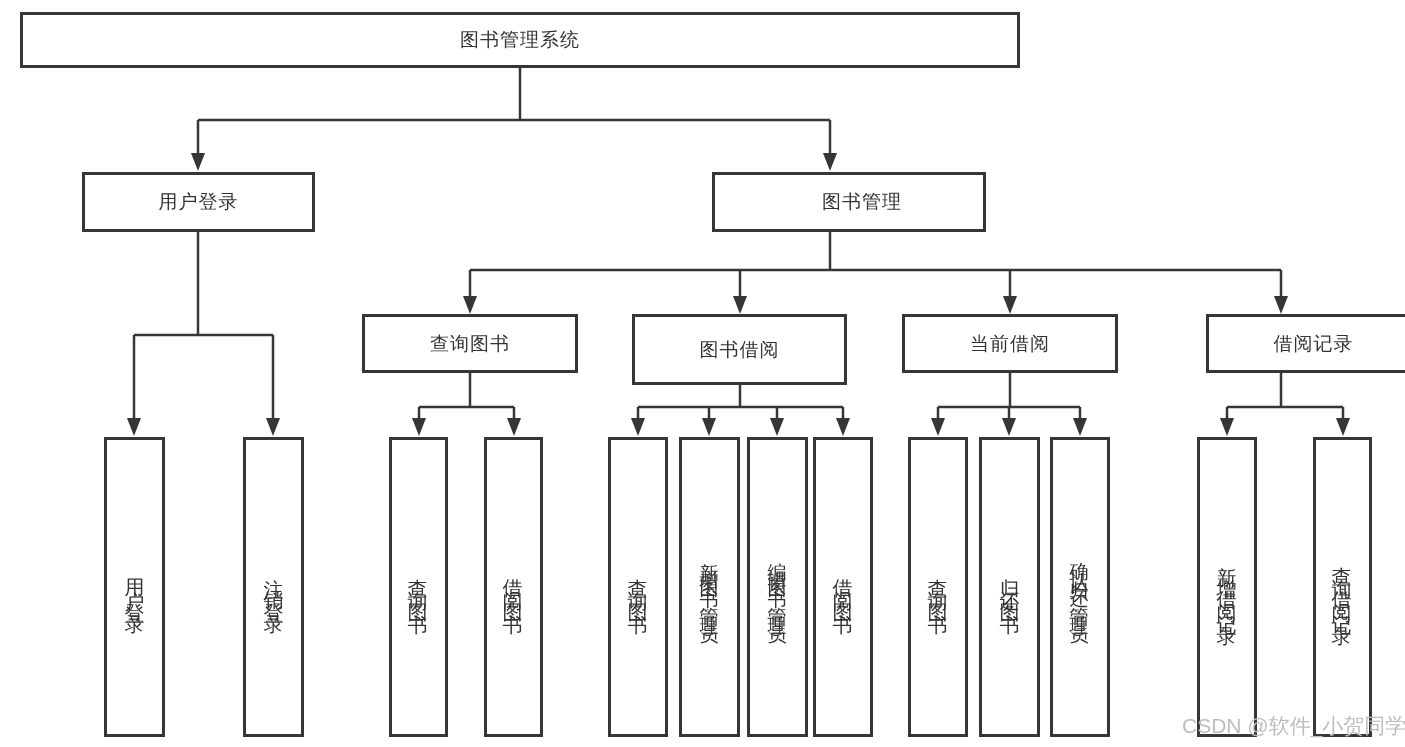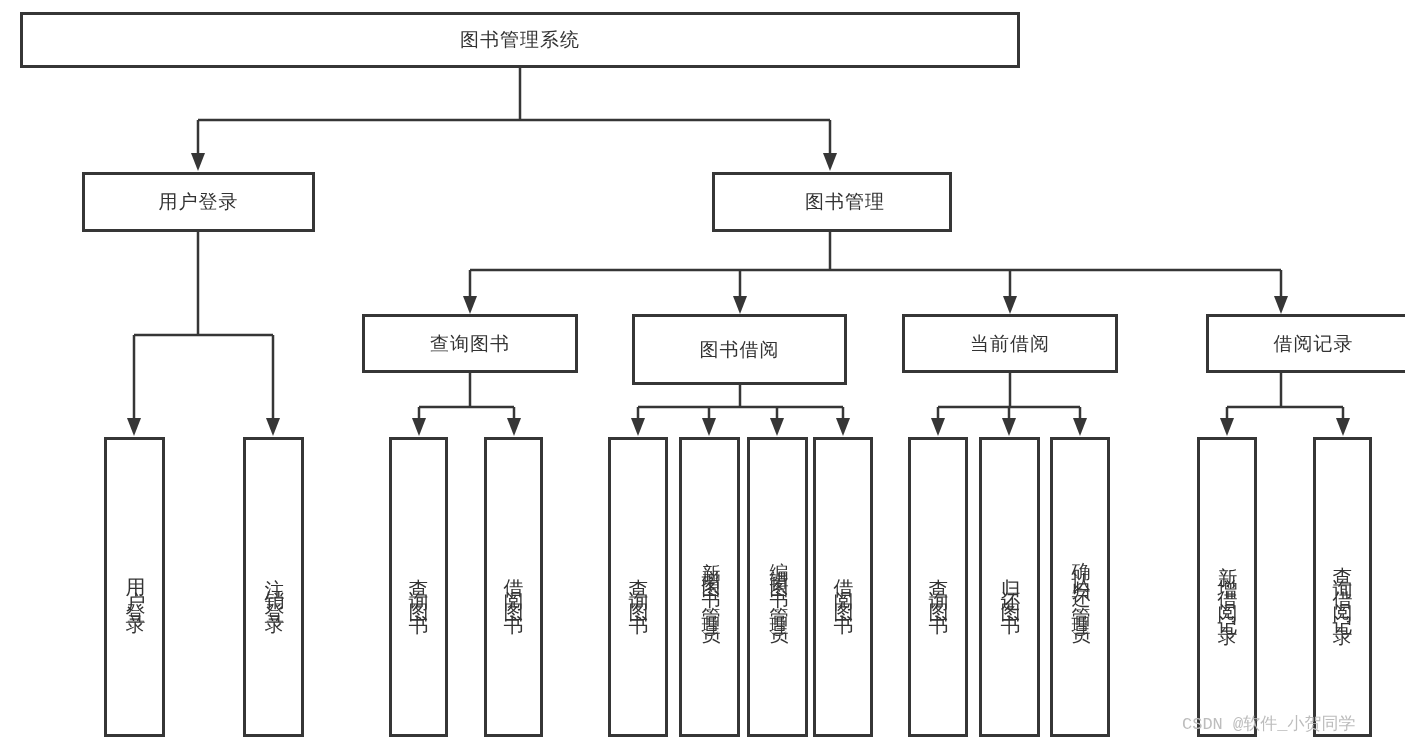--- a/index.html
+++ b/index.html
@@ -6,21 +6,21 @@
     --line:#363636;
     --text:#333333;
     --box-bg:#ffffff;
     --watermark:#bdbdbd;
   }
   html,body{margin:0;padding:0;background:#ffffff;}
   .canvas{
     position:relative;
     width:1405px;height:747px;
     background:var(--box-bg);
-    font-family:Liberation Mono, monospace;
+    font-family:Liberation Sans, sans-serif;
     color:var(--text);
     overflow:hidden;
   }
   .connectors{position:absolute;left:0;top:0;z-index:0;}
   .connectors path{stroke:var(--line);stroke-width:2.5;fill:none;}
   .connectors polygon{fill:var(--line);stroke:none;}
   .node{
     position:absolute;z-index:1;
     box-sizing:border-box;
     border:3px solid var(--line);
@@ -38,21 +38,21 @@
     text-orientation:mixed;
     text-align:center;
     line-height:55px;
     font-size:20px;
     letter-spacing:12px;
   }
   .leaf.long{letter-spacing:9px;font-size:19px;}
   .watermark{
     position:absolute;z-index:2;
     left:1182px;top:712px;
-    font-size:17px;
+    font-size:21px;
     color:var(--watermark);
     white-space:nowrap;
   }
 </style>
 </head>
 <body>
 
 <div class="canvas">
 
   <svg class="connectors" width="1405" height="747" viewBox="0 0 1405 747">
@@ -112,21 +112,21 @@
       <polygon points="1073,418 1087,418 1080,436"></polygon>
     <path d="M1227 407 L1227 422"></path>
       <polygon points="1220,418 1234,418 1227,436"></polygon>
     <path d="M1343 407 L1343 422"></path>
       <polygon points="1336,418 1350,418 1343,436"></polygon>
   </svg>
 
   <div class="node" style="left:20px;top:12px;width:1000px;height:56px;">图书管理系统</div>
 
   <div class="node" style="left:82px;top:172px;width:233px;height:60px;">用户登录</div>
-  <div class="node" style="left:712px;top:172px;width:240px;height:60px;padding-left:26px;">图书管理</div>
+  <div class="node" style="left:712px;top:172px;width:274px;height:60px;padding-left:26px;">图书管理</div>
 
   <div class="node" style="left:362px;top:314px;width:216px;height:59px;">查询图书</div>
   <div class="node" style="left:632px;top:314px;width:215px;height:71px;">图书借阅</div>
   <div class="node" style="left:902px;top:314px;width:216px;height:59px;text-align:center;">当前借阅</div>
   <div class="node" style="left:1206px;top:314px;width:215px;height:59px;">借阅记录</div>
 
   <div class="leaf" style="left:104px;">用户登录</div>
   <div class="leaf" style="left:243px;">注销登录</div>
 
   <div class="leaf" style="left:389px;width:59px;">查询图书</div>

